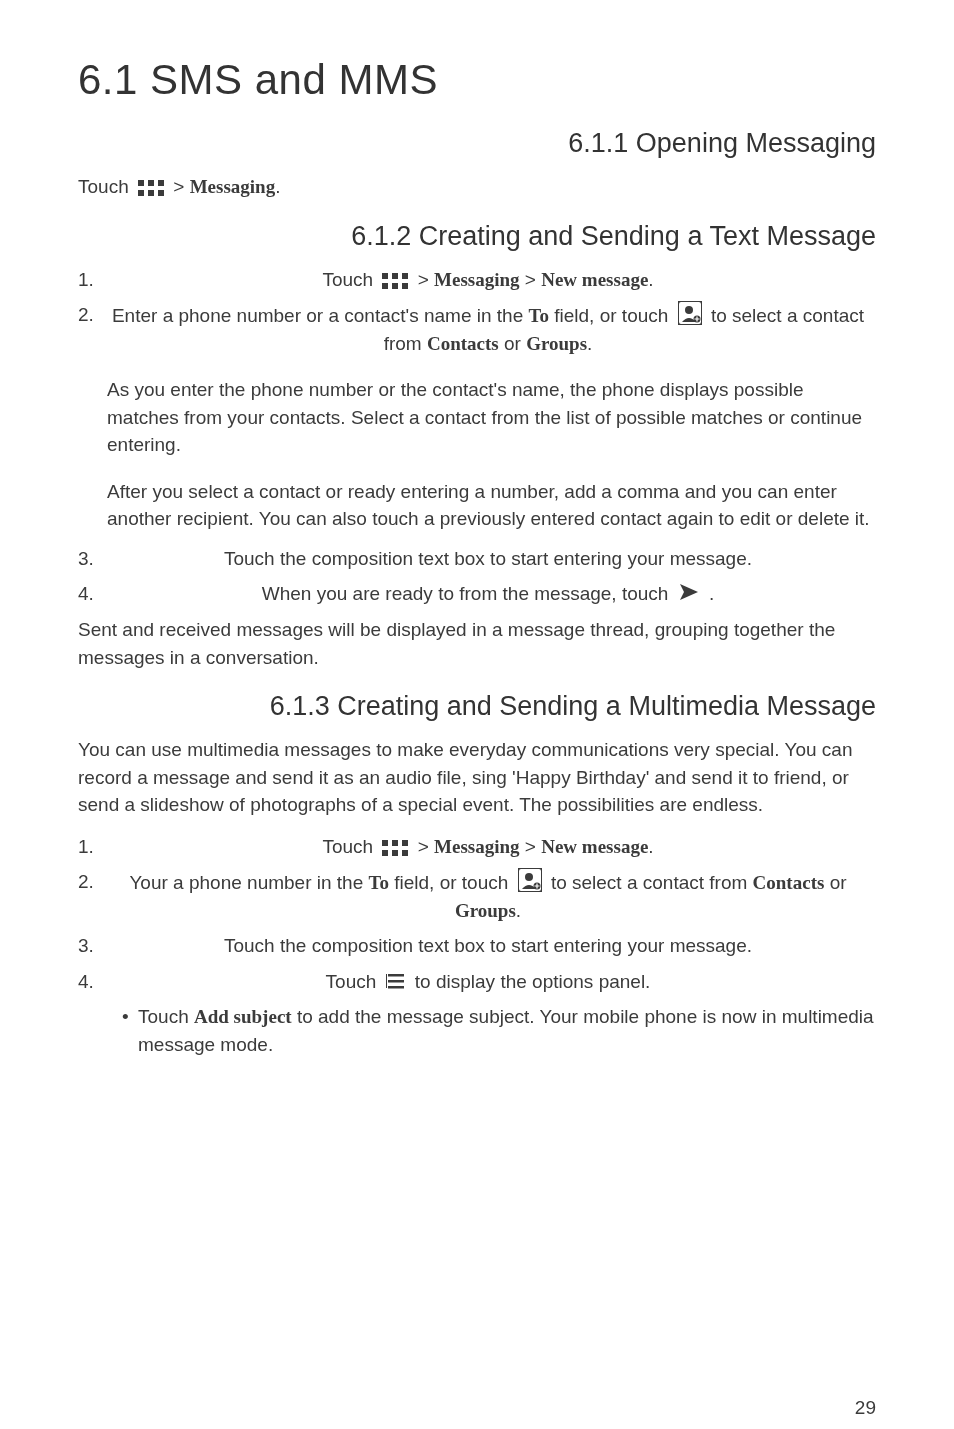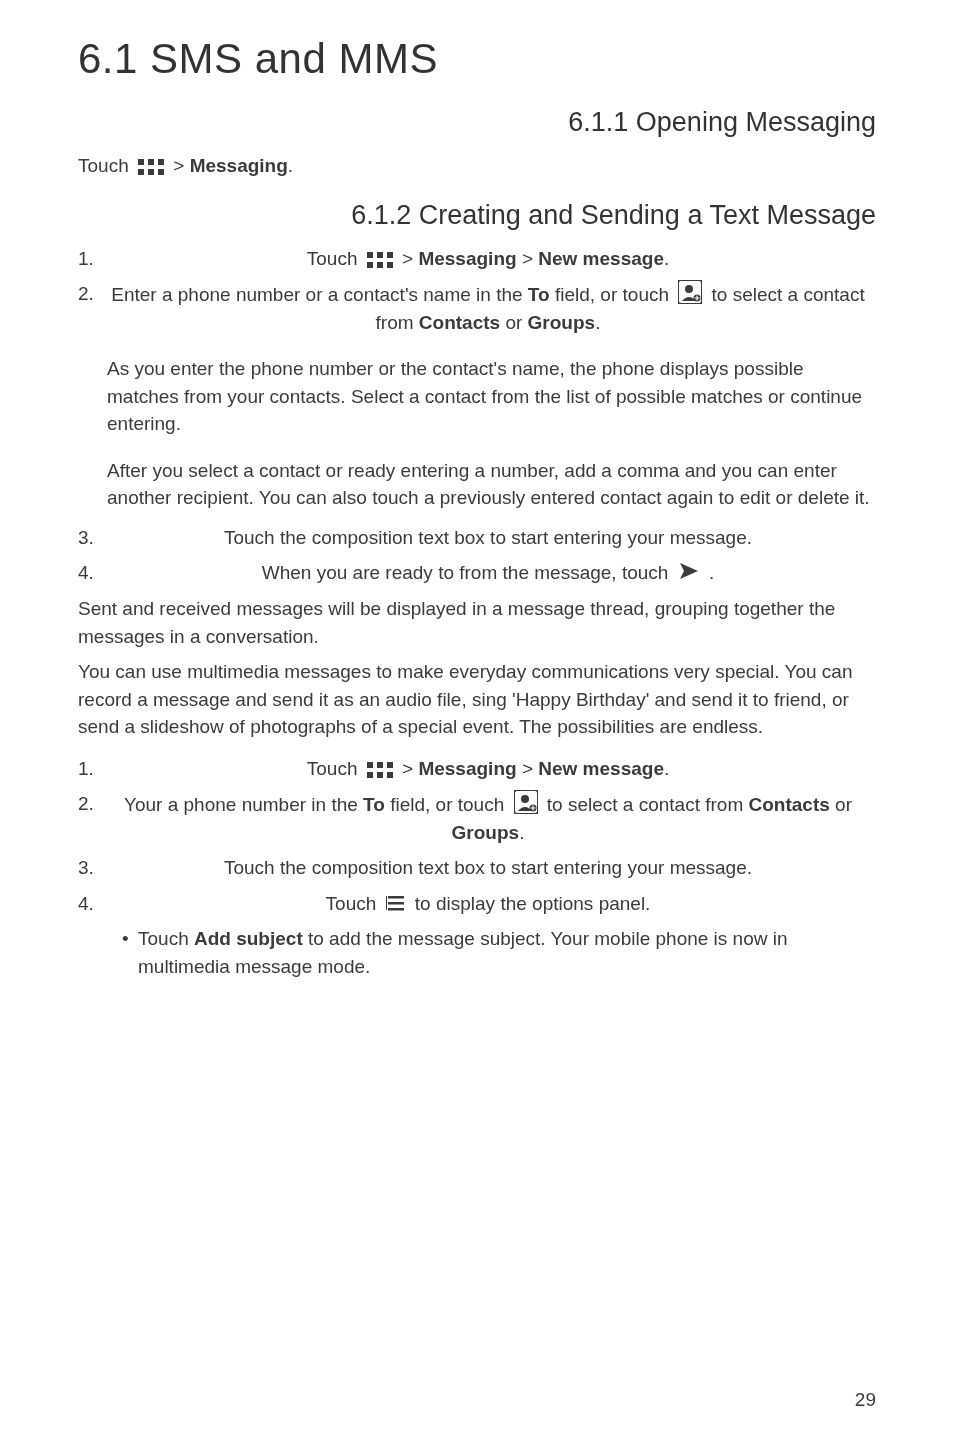--- a/index.html
+++ b/index.html
@@ -5,21 +5,21 @@
   * { box-sizing: border-box; }
   html, body {
     margin: 0;
     padding: 0;
     background: #ffffff;
     font-family: Arial, Helvetica, sans-serif;
     color: #3b3b3b;
     width: 954px;
   }
   .page {
-    padding: 35px 78px 30px 78px;
+    padding: 56px 78px 30px 78px;
     width: 954px;
     min-height: 1429px;
     position: relative;
   }
   .h1 {
     font-size: 42px;
     font-weight: normal;
     letter-spacing: 0.5px;
     margin: 0 0 24px 0;
     color: #333;
@@ -56,24 +56,24 @@
     margin-bottom: 12px;
   }
   .bullet-indent {
     margin-left: 44px;
     font-size: 19px;
     line-height: 1.45;
     margin-bottom: 12px;
     display: flex;
   }
   .bullet-dot { flex: 0 0 16px; }
-  b { font-weight: bold; }
+  b { font-weight: bold; font-family: Liberation Serif, serif; }
   .pagenum {
     position: absolute;
-    bottom: 18px;
+    bottom: 10px;
     right: 78px;
     font-size: 19px;
     color: #3b3b3b;
   }
   
   .icon {
     display: inline-block;
     vertical-align: -3px;
     margin: 0 4px;
   }
@@ -162,20 +162,21 @@
       <span>When you are ready to from the message, touch </span>
       <span class="icon"><svg width="22" height="22" viewBox="0 0 22 22">
             <use href="#send-icon"></use>
           </svg></span>
       <span> .</span>
     </span>
   </div>
 
   <p class="para">Sent and received messages will be displayed in a message thread, grouping together the messages in a conversation.</p>
 
+  <h2 class="h2">6.1.3  Creating and Sending a Multimedia Message</h2>
 
   <p class="para" style="margin-bottom:14px">You can use multimedia messages to make everyday communications very special. You can record a message and send it as an audio file, sing 'Happy Birthday' and send it to friend, or send a slideshow of photographs of a special event. The possibilities are endless.</p>
 
   <div class="step step-first">
     <span class="step-num">1. </span>
     <span class="step-body">
       <span>Touch </span>
       <span class="icon"><svg width="26" height="16" viewBox="0 0 26 16">
             <use href="#apps-icon"></use>
           </svg></span>

